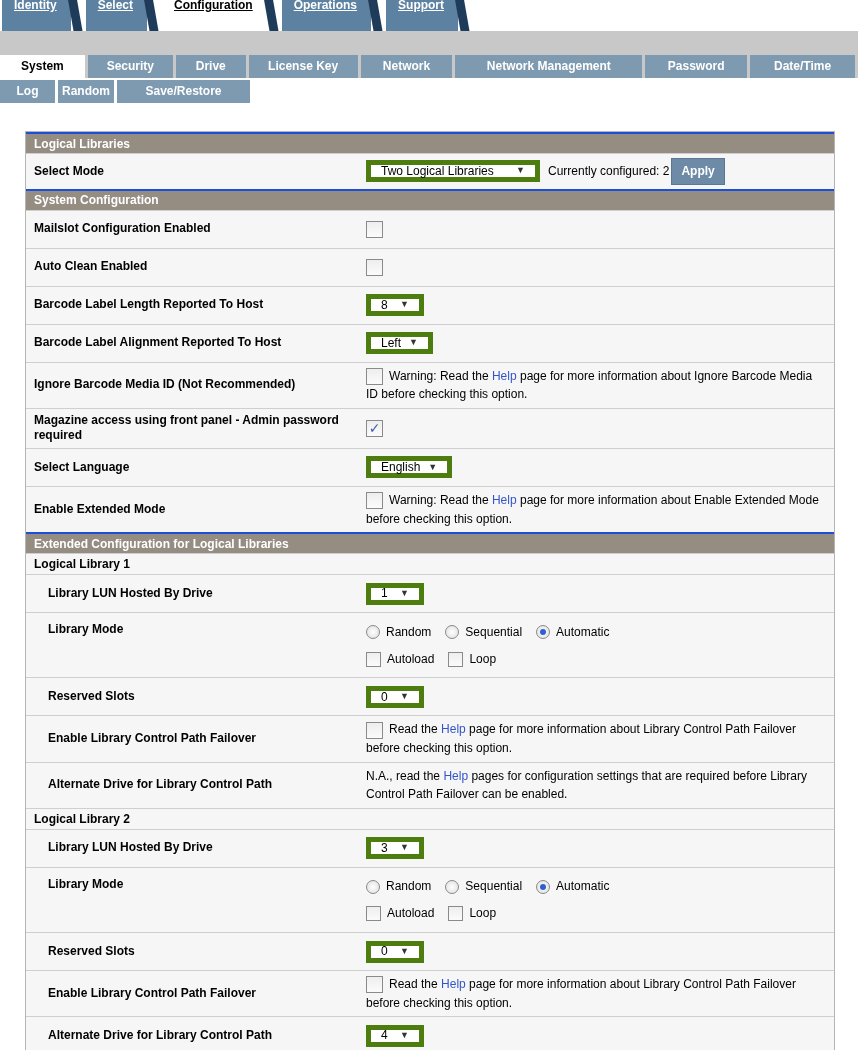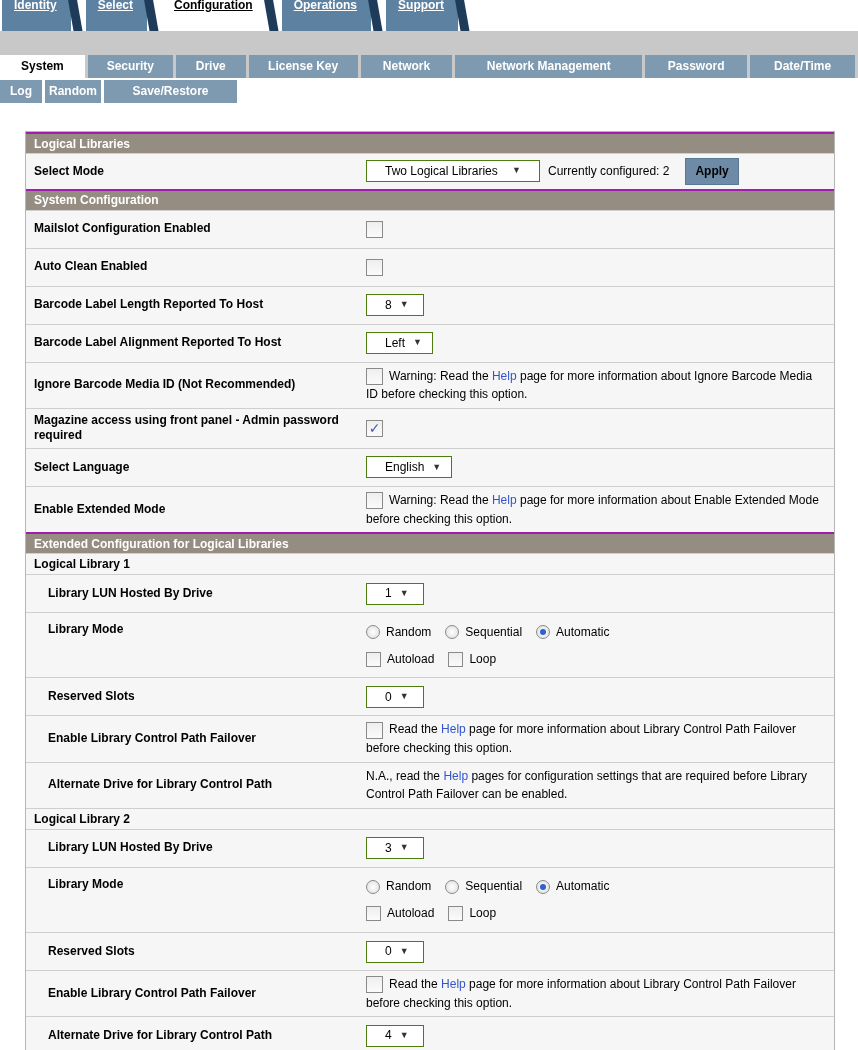--- a/index.html
+++ b/index.html
@@ -33,34 +33,34 @@
     color:#fff;font-weight:bold;margin-right:3px;cursor:pointer;white-space:nowrap;overflow:hidden;
   }
   .subtab.active{background:#fff;color:#000;}
   .subtab-row2{margin-top:2px;}
   
   .table-wrap{margin:28px 23px 0 25px;width:810px;border:1px solid #b5b5b5;background:#f6f6f6;}
   .t-row{display:flex;align-items:center;border-top:1px solid #cfcfcf;min-height:38px;}
   .t-row:first-child{border-top:none;}
   .t-row.section{
     background:var(--taupe);color:#fff;font-weight:bold;min-height:21px;
-    padding:2px 8px;border-top:2px solid #a21caf;align-items:center;
+    padding:2px 8px;border-top:2px solid #1d4ed8;align-items:center;
   }
   .t-row.subheader{min-height:21px;padding:2px 8px;font-weight:bold;}
   .t-row.compact{min-height:32px;}
   .t-row.tall{align-items:flex-start;}
   .t-row.tall .t-label{padding-top:9px;}
   .t-row.tall .t-control{padding-top:7px;padding-bottom:7px;}
   .t-label{width:340px;flex:0 0 340px;padding:4px 10px 4px 8px;font-weight:bold;line-height:1.3;}
   .t-label.indent{padding-left:22px;}
   .t-control{flex:1;padding:4px 10px 4px 0;line-height:1.55;}
   
   .sel{
     display:inline-flex;align-items:center;justify-content:space-between;vertical-align:middle;
-    height:22px;background:#fff;border:1px solid #4d7c0f;padding:0 18px;cursor:pointer;
+    height:22px;background:#fff;border:5px solid #4d7c0f;padding:0 10px;cursor:pointer;
   }
   .sel .arrow{font-size:9px;color:#333;margin-left:8px;}
   .cb{
     display:inline-block;vertical-align:middle;width:17px;height:17px;
     border:1px solid #8a8a8a;background:linear-gradient(#eeeeee,#fbfbfb);
     text-align:center;line-height:15px;font-size:14px;font-weight:bold;color:var(--check);
     cursor:pointer;margin-right:6px;
   }
   .cb.small{width:15px;height:15px;line-height:13px;font-size:12px;}
   .radio{
@@ -71,22 +71,22 @@
   .radio.selected::after{
     content:"";position:absolute;left:3px;top:3px;width:6px;height:6px;border-radius:50%;
     background:var(--radioSel);
   }
   .opt-label{margin-right:14px;vertical-align:middle;}
   .ctl-line{display:block;margin:2px 0 8px 0;}
   .ctl-line:last-child{margin-bottom:2px;}
   .help-link{color:var(--link);text-decoration:none;cursor:pointer;}
   .plain-text{margin-left:8px;vertical-align:middle;}
   .btn{
-    display:inline-block;vertical-align:middle;background:var(--apply);color:#000000;font-weight:bold;
-    padding:3px 9px;cursor:pointer;margin-left:16px;border:1px solid #5a7893;
+    display:inline-block;vertical-align:middle;background:var(--apply);color:#ffffff;font-weight:bold;
+    padding:3px 9px;cursor:pointer;margin-left:2px;border:1px solid #5a7893;
   }
 </style>
 </head>
 <body>
 
 <div class="main-tabs" id="main-tabs">
     <div class="main-tab">Identity</div>
     <div class="main-tab">Select</div>
     <div class="main-tab active">Configuration</div>
     <div class="main-tab">Operations</div>
@@ -98,21 +98,21 @@
       <div class="subtab" style="width: 85px;">Security</div>
       <div class="subtab" style="width: 70px;">Drive</div>
       <div class="subtab" style="width: 109px;">License Key</div>
       <div class="subtab" style="width: 92px;">Network</div>
       <div class="subtab" style="width: 187px;">Network Management</div>
       <div class="subtab" style="width: 102px;">Password</div>
       <div class="subtab" style="width: 105px;">Date/Time</div>
     </div>
 </div>
 <div class="subtab-row subtab-row2" id="subtabs-row2">
-    <div class="subtab" style="width: 42px;">Log</div>
+    <div class="subtab" style="width: 55px;">Log</div>
     <div class="subtab" style="width: 56px;">Random</div>
     <div class="subtab" style="width: 133px;">Save/Restore</div>
   </div>
 
 <div class="table-wrap" id="config-table">
     <div class="t-row section">Logical Libraries</div>
     <div class="t-row compact">
       <div class="t-label">Select Mode</div>
       <div class="t-control"><span class="sel" style="width: 174px;">
           <span class="sel-text">Two Logical Libraries</span>

